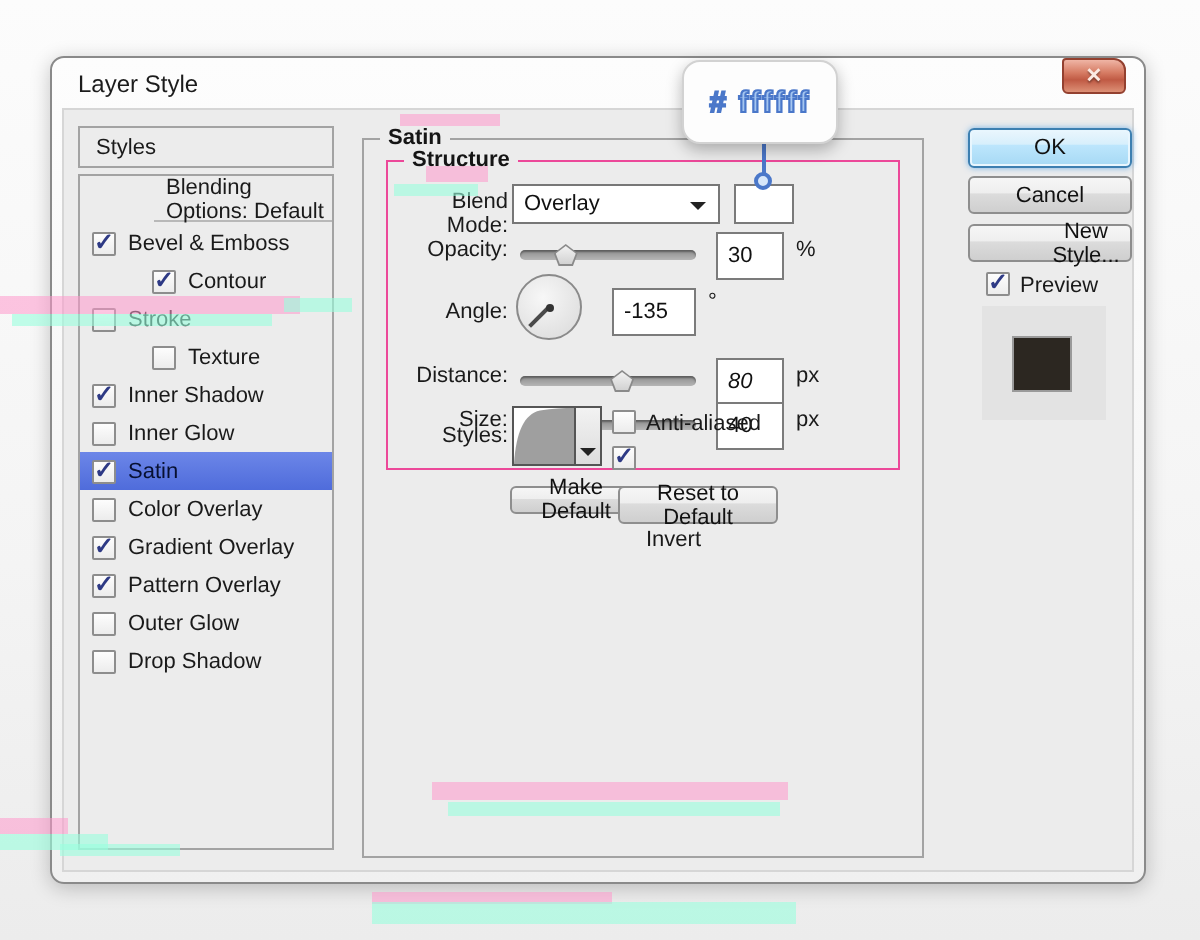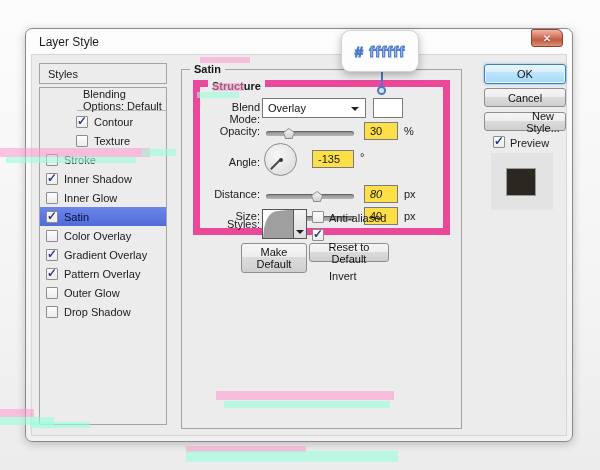--- a/index.html
+++ b/index.html
@@ -27,28 +27,28 @@
   .srow{height:19px;display:flex;align-items:center;padding-left:6px;font-size:11px;color:#1a1a1a;}
   .srow.ind{padding-left:36px;}
   .srow.sel{background:linear-gradient(180deg,#6c86e8,#4f6cdb);color:#071031;}
   .srow.first{height:20px;border-bottom:1px solid #b8b8b8;margin-bottom:1px;margin-left:37px;}
   .cb{width:12px;height:12px;box-sizing:border-box;flex:none;position:relative;border-radius:1px;
           background:linear-gradient(180deg,#fdfdfd,#ececec);border:1px solid #8d8d8d;margin-right:6px;}
   .cb.checked::after{content:"✓";position:absolute;left:0;top:-3px;font-size:12px;font-weight:bold;color:#2e3a85;}
   
   .satin-box{position:absolute;left:149px;top:14px;width:281px;height:360px;box-sizing:border-box;border:1px solid #a3a3a3;}
   .group-label{position:absolute;top:-7px;font-size:11px;font-weight:bold;color:#151515;background:#ececec;padding:0 4px;}
-  .structure-box{position:absolute;left:11px;top:10px;width:257px;height:155px;box-sizing:border-box;border:7px solid #ec4899;}
+  .structure-box{position:absolute;left:11px;top:10px;width:257px;height:155px;box-sizing:border-box;border:1px solid #ec4899;}
   .f-label{position:absolute;left:0;width:60px;text-align:right;font-size:11px;color:#1a1a1a;}
   .dropdown{position:absolute;left:62px;top:11px;width:104px;height:20px;box-sizing:border-box;
           background:#fff;border:1px solid #777;display:flex;align-items:center;padding-left:5px;font-size:11px;color:#111;}
   .dd-arrow{position:absolute;right:6px;top:8px;width:0;height:0;border-left:4px solid transparent;
           border-right:4px solid transparent;border-top:4px solid #222;}
   .swatch{position:absolute;left:173px;top:11px;width:30px;height:20px;box-sizing:border-box;border:1px solid #7a7a7a;}
-  .vbox{position:absolute;width:34px;height:18px;box-sizing:border-box;border:1px solid #7b7b7b;background:#fde047;
+  .vbox{position:absolute;width:34px;height:24px;box-sizing:border-box;border:1px solid #7b7b7b;background:#ffffff;
           font-family:"Liberation Sans",sans-serif;font-size:11px;color:#111;padding:0 0 0 5px;}
   .unit{position:absolute;font-size:11px;color:#1a1a1a;}
   .slider{position:absolute;width:88px;height:12px;}
   .track{position:absolute;left:0;top:4px;width:88px;height:5px;border-radius:3px;
           background:linear-gradient(180deg,#8d8d8d,#b5b5b5);box-shadow:inset 0 1px 1px rgba(0,0,0,.35);}
   .thumb{position:absolute;top:1px;width:12px;height:11px;
           clip-path:polygon(50% 0,100% 42%,80% 100%,20% 100%,0 42%);background:#8a8a8a;}
   .thumb::after{content:"";position:absolute;left:1px;top:1px;right:1px;bottom:1px;
           clip-path:polygon(50% 0,100% 42%,80% 100%,20% 100%,0 42%);background:linear-gradient(180deg,#f2f2f2,#d2d2d2);}
   .dial{position:absolute;left:64px;top:56px;width:33px;height:33px;box-sizing:border-box;border-radius:50%;
@@ -98,31 +98,35 @@
 
     <div class="content">
 
       <div class="styles-header">
         <span>Styles</span>
       </div>
       <div class="styles-list">
           <div class="srow first">
             <span>Blending Options: Default</span>
           </div>
+          <div class="srow">
+            <span class="cb checked"></span>
+            <span>Bevel &amp; Emboss</span>
+          </div>
           <div class="srow ind">
             <span class="cb checked"></span>
             <span>Contour</span>
           </div>
+          <div class="srow">
+            <span class="cb"></span>
+            <span>Stroke</span>
+          </div>
           <div class="srow ind">
             <span class="cb"></span>
             <span>Texture</span>
-          </div>
-          <div class="srow">
-            <span class="cb"></span>
-            <span>Stroke</span>
           </div>
           <div class="srow">
             <span class="cb checked"></span>
             <span>Inner Shadow</span>
           </div>
           <div class="srow">
             <span class="cb"></span>
             <span>Inner Glow</span>
           </div>
           <div class="srow sel">
@@ -204,21 +208,21 @@
               </svg>
             </div>
             <div class="contour-dd"></div>
           </div>
           <div class="cb abs-cb" style="left:112px;top:124px;"></div>
           <div class="cb-label" style="left:129px;top:125px;">Anti-aliased</div>
           <div class="cb abs-cb checked" style="left:112px;top:142px;"></div>
           <div class="cb-label" style="left:129px;top:143px;margin-top:40px;">Invert</div>
         </div>
 
-        <button class="ps-btn" style="left:59px;top:173px;width:66px;height:30px;">Make Default</button>
+        <button class="ps-btn" style="left:73px;top:173px;width:66px;height:14px;">Make Default</button>
         <button class="ps-btn" style="left:127px;top:173px;width:80px;height:19px;">Reset to Default</button>
       </div>
 
       <button class="ps-btn ok" style="left:452px;top:9px;width:82px;height:20px;">OK</button>
       <button class="ps-btn" style="left:452px;top:33px;width:82px;height:19px;">Cancel</button>
       <button class="ps-btn" style="left:452px;top:57px;width:82px;height:19px;padding-left:42px;">New Style...</button>
       <div class="cb abs-cb checked" style="left:461px;top:81px;"></div>
       <div class="cb-label" style="left:478px;top:82px;">Preview</div>
       <div class="preview-panel">
         <div class="preview-square" style="background: rgb(44, 39, 33);"></div>

